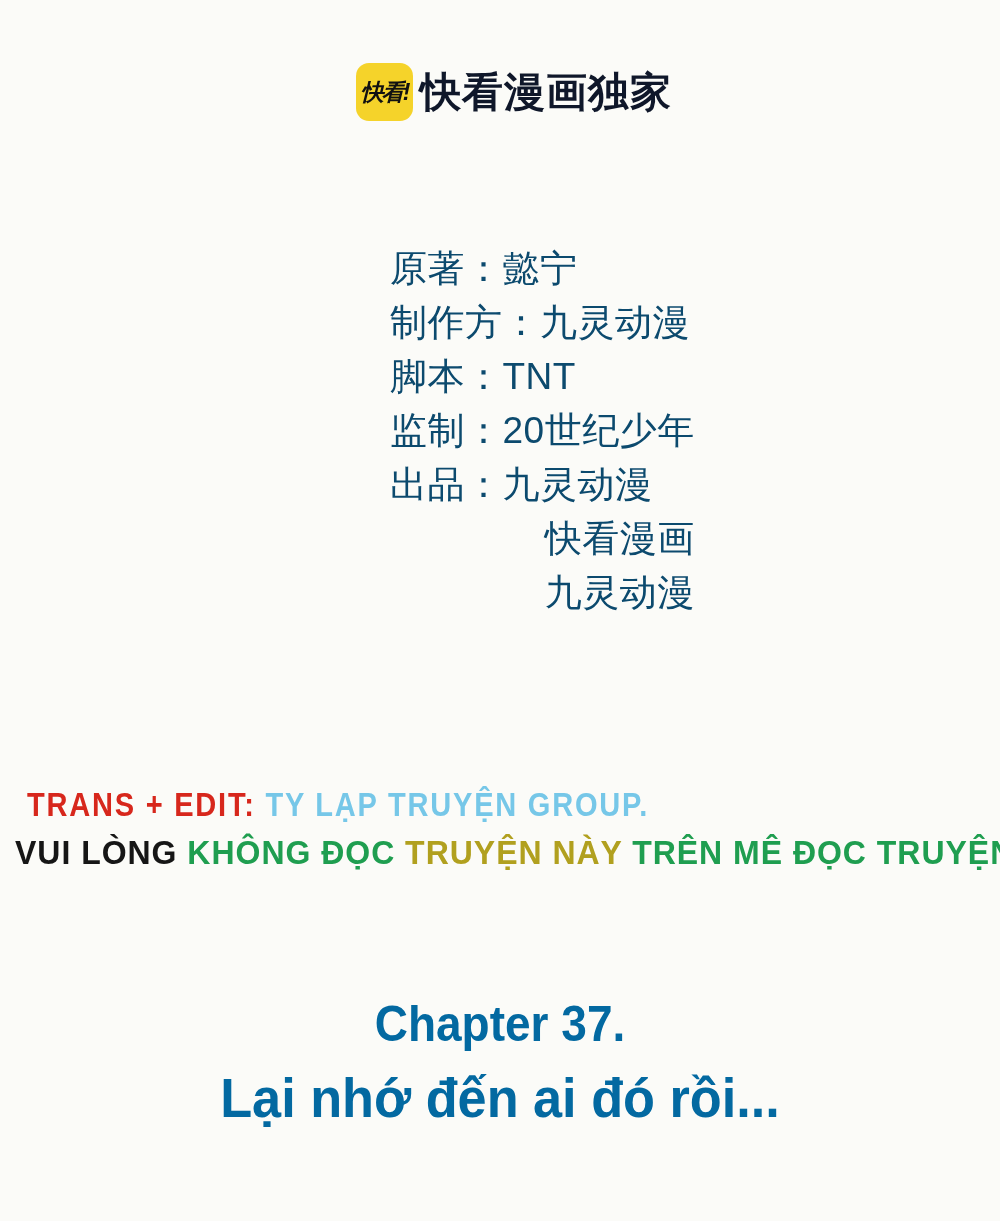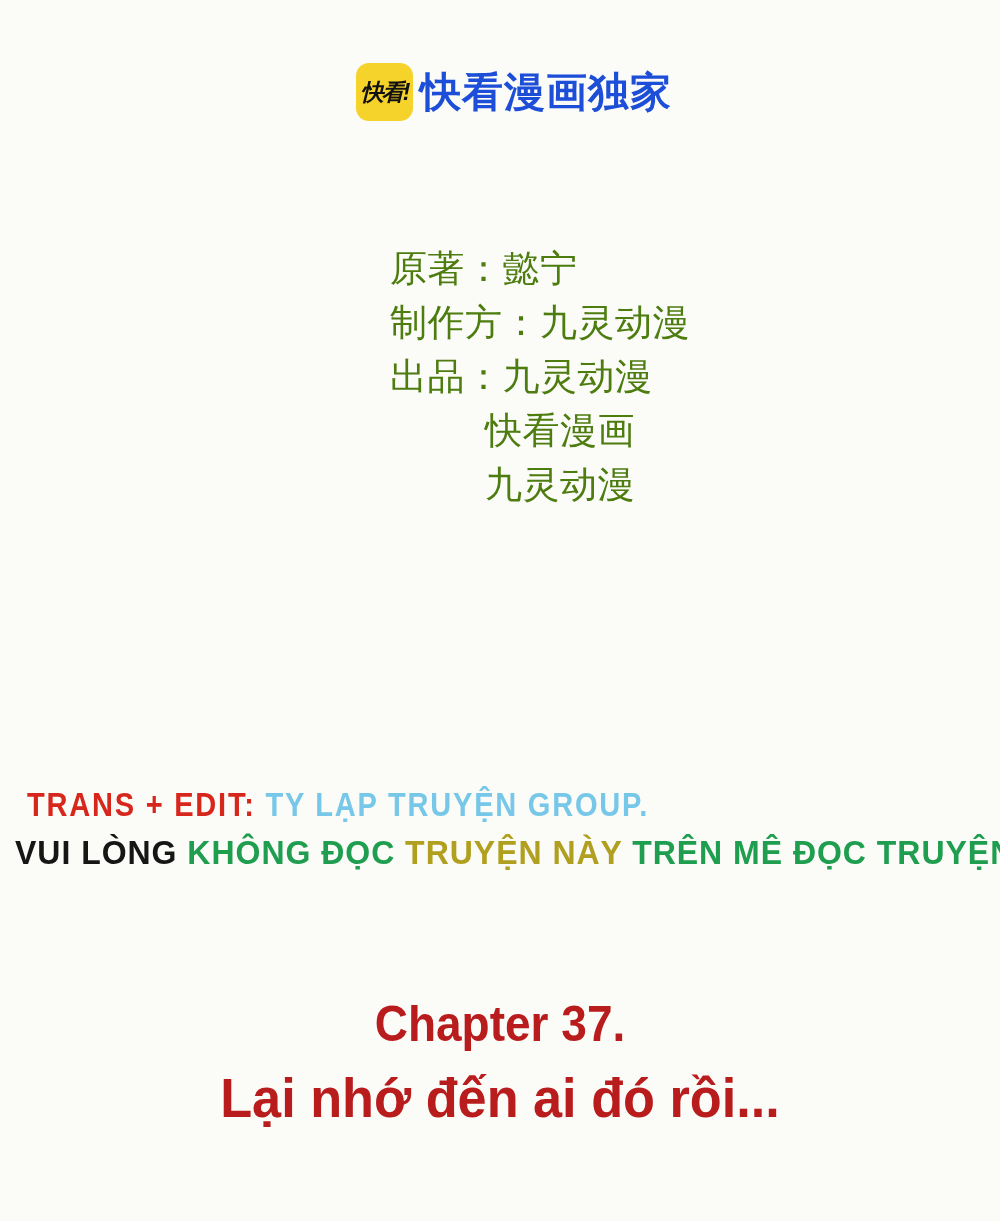--- a/index.html
+++ b/index.html
@@ -36,38 +36,38 @@
     font-weight: bold;
     font-size: 23px;
     letter-spacing: -2px;
     color: #111111;
     font-style: italic;
     flex: 0 0 auto;
   }
   .logo-brand {
     font-size: 41px;
     font-weight: bold;
-    color: #1d4ed8;
+    color: #0f172a;
     letter-spacing: 1px;
     line-height: 1;
   }
 
   
   .credits {
     position: absolute;
     left: 390px;
     top: 242px;
     font-size: 37px;
     line-height: 54px;
-    color: #4d7c0f;
+    color: #0c4a6e;
     font-weight: normal;
     letter-spacing: 0.5px;
   }
   .credit-row { white-space: nowrap; }
-  .credit-row.indent { padding-left: 95px; }
+  .credit-row.indent { padding-left: 95px; text-align: right; }
 
   
   .trans-note {
     position: absolute;
     left: 15px;
     top: 783px;
     font-weight: bold;
     white-space: nowrap;
   }
   .trans-line { line-height: 44px; }
@@ -86,21 +86,21 @@
     transform-origin: left center;
   }
 
   
   .chapter-block {
     position: absolute;
     top: 995px;
     left: 0;
     width: 1000px;
     text-align: center;
-    color: #b91c1c;
+    color: #0369a1;
   }
   .chapter-number {
     font-size: 50px;
     font-weight: bold;
     letter-spacing: 0px;
     transform: scaleX(0.92);
     transform-origin: center;
   }
   .chapter-title {
     margin-top: 13px;
@@ -115,20 +115,22 @@
 <body>
 
 <div class="logo-row">
   <div class="logo-badge" style="background-color: rgb(245, 211, 42);">快看!</div>
   <div class="logo-brand">快看漫画独家</div>
 </div>
 
 <div class="credits">
   <div class="credit-row">原著：懿宁</div>
   <div class="credit-row">制作方：九灵动漫</div>
+  <div class="credit-row">脚本：TNT</div>
+  <div class="credit-row">监制：20世纪少年</div>
   <div class="credit-row">出品：九灵动漫</div>
   <div class="credit-row indent">快看漫画</div>
   <div class="credit-row indent">九灵动漫</div>
 </div>
 
 <div class="trans-note">
   <div class="trans-line trans-line-1"><span style="color: rgb(215, 39, 28);">TRANS + EDIT: </span><span style="color: rgb(118, 199, 232);">TY LẠP TRUYỆN GROUP.</span></div>
   <div class="trans-line trans-line-2"><span style="color: rgb(22, 22, 22);">VUI LÒNG </span><span style="color: rgb(31, 158, 80);">KHÔNG ĐỌC </span><span style="color: rgb(177, 160, 31);">TRUYỆN NÀY </span><span style="color: rgb(31, 158, 80);">TRÊN MÊ ĐỌC TRUYỆN</span></div>
 </div>
 

